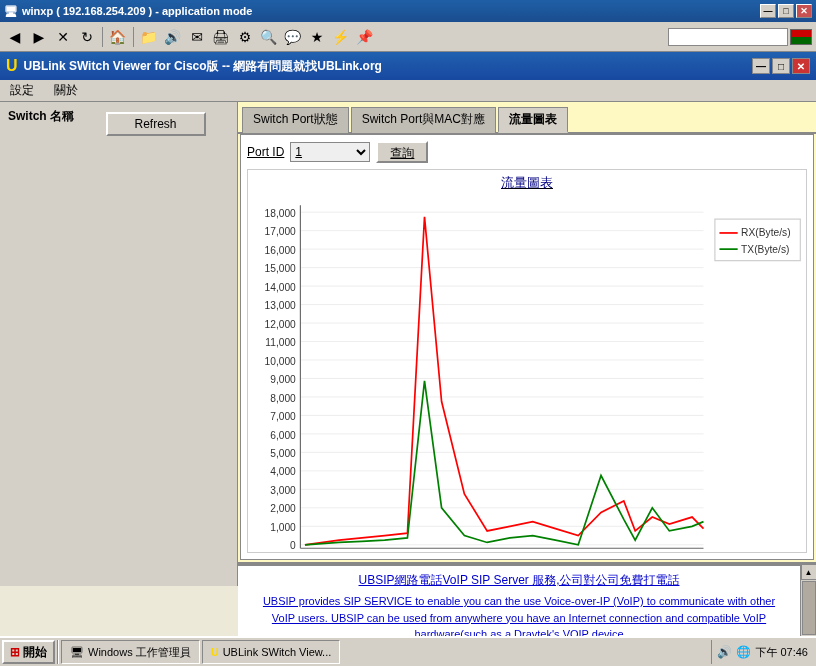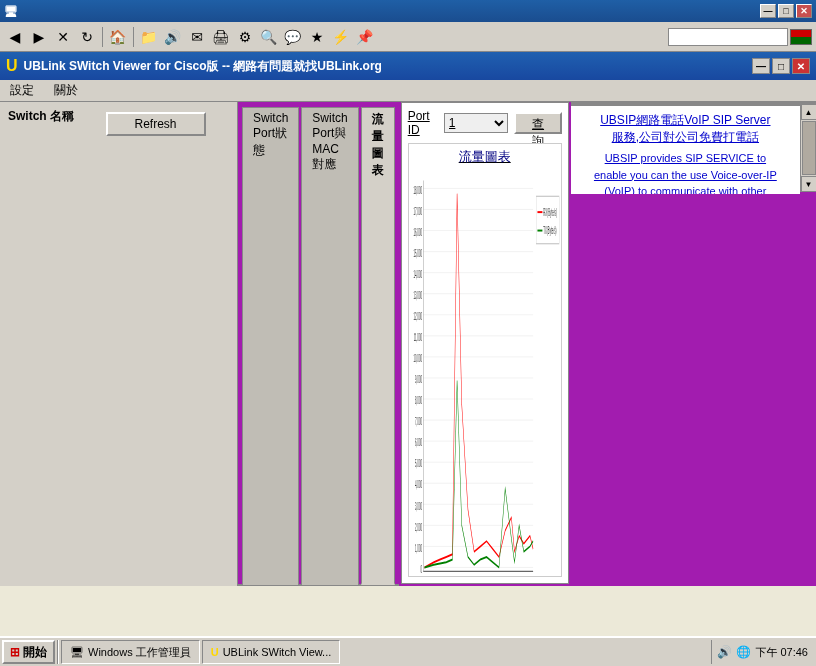--- a/index.html
+++ b/index.html
@@ -146,22 +146,22 @@
       border-bottom-color: #888;
       border-right-color: #888;
       cursor: pointer;
       font-size: 12px;
     }
 
     
     .content-panel {
       flex: 1;
       display: flex;
-      flex-direction: row;
-      background: #a21caf;
+      flex-direction: column;
+      background: #fef9c3;
     }
 
     
     .tabs {
       display: flex;
       gap: 2px;
       padding: 4px 4px 0;
       border-bottom: 2px solid #888;
     }
     .tab {
@@ -336,20 +336,21 @@
       height: 100%;
     }
     .systray-time { font-size: 11px; }
   </style>
 </head>
 <body>
 
 <div class="title-bar">
   <div class="title-bar-left">
     <span>🖥</span>
+    <span>winxp ( 192.168.254.209 ) - application mode</span>
   </div>
   <div class="title-bar-buttons">
     <div class="tb-btn">—</div>
     <div class="tb-btn">□</div>
     <div class="tb-btn close">✕</div>
   </div>
 </div>
 
 <div class="toolbar">
   <div class="toolbar-icon">◀</div>

